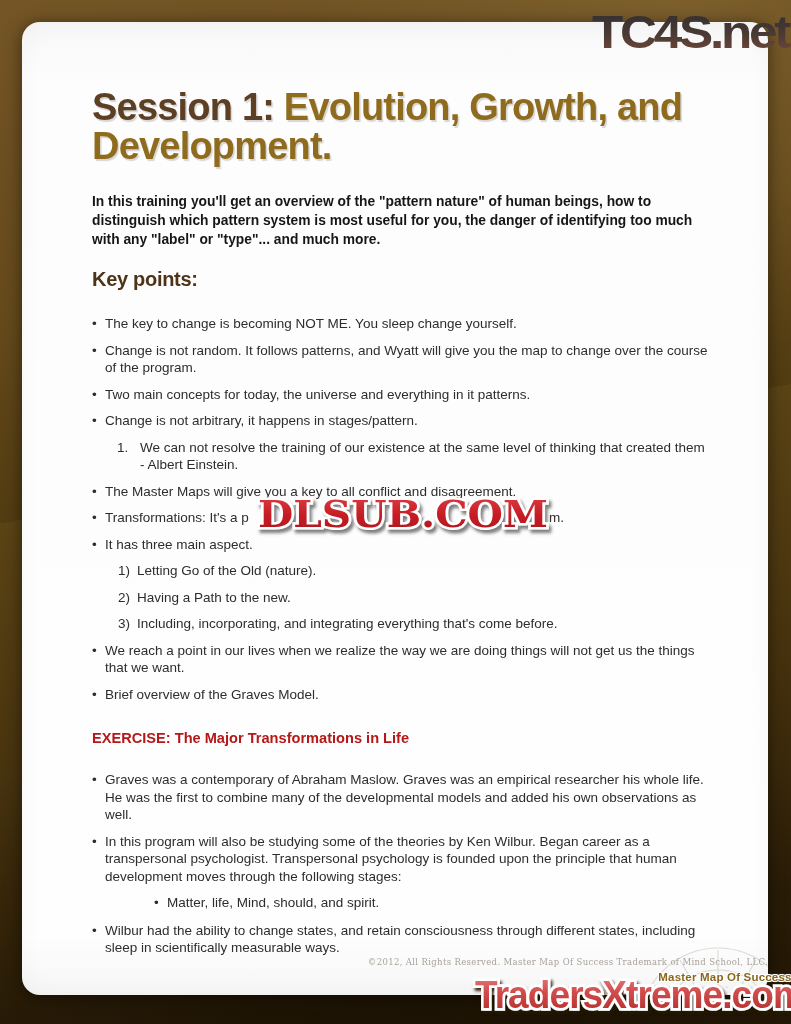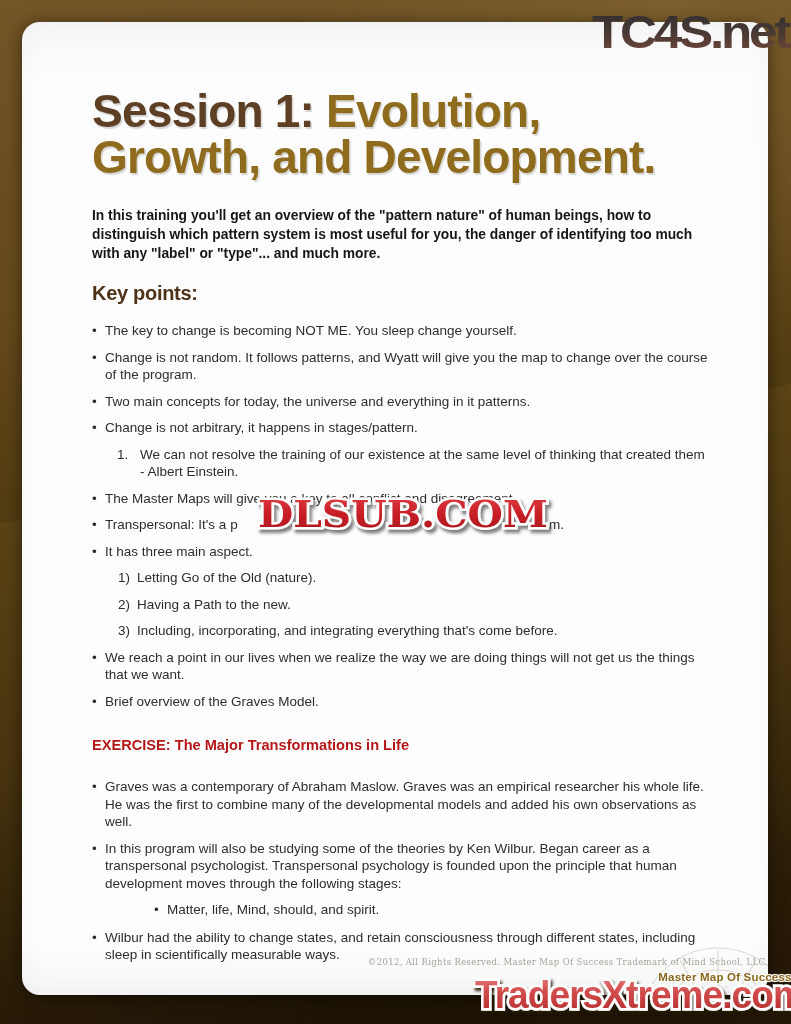--- a/index.html
+++ b/index.html
@@ -18,32 +18,32 @@
     pointer-events:none;
   }
   .page{
     position:absolute; left:22px; top:22px; width:746px; height:973px;
     background:linear-gradient(180deg,#f7f7f7 0%,#fdfdfd 6%,#fefefe 94%,#f6f6f6 100%);
     border-radius:18px; overflow:hidden; z-index:1;
     box-shadow:0 2px 16px rgba(0,0,0,0.5), inset 0 0 24px rgba(0,0,0,0.035);
     padding:66px 60px 0 70px;
   }
   .title{
-    font-size:46px; line-height:46px; font-weight:800; letter-spacing:-0.8px;
+    font-size:38px; line-height:39px; font-weight:800; letter-spacing:-0.8px;
     margin-bottom:26px; max-width:630px;
     text-shadow:1.5px 1.8px 1px rgba(150,150,150,0.38);
   }
   .t-dark{ color:#5d4023; }
   .t-gold{ color:#8f6c1d; }
   .intro{
     font-size:13.8px; line-height:19px; font-weight:bold; color:#161616;
     width:622px; margin-bottom:19px;
   }
   .keypoints{
-    font-size:20px; font-weight:800; color:#4e3318; margin-bottom:17px; letter-spacing:-0.3px;
+    font-size:20px; font-weight:800; color:#4e3318; margin-bottom:24px; letter-spacing:-0.3px;
   }
   .item{
     display:flex; font-size:13.5px; line-height:17.5px; color:#2d2d2d;
     margin-bottom:9px; max-width:618px;
   }
   .item .marker{ flex:0 0 13px; }
   .item .text{ flex:1; position:relative; }
   .indent-num{ margin-left:25px; max-width:592px; }
   .indent-num .marker{ flex:0 0 23px; }
   .indent-paren{ margin-left:26px; }
@@ -101,21 +101,21 @@
       <div class="item indent-num">
         <span class="marker">1.</span>
         <span class="text">We can not resolve the training of our existence at the same level of thinking that created them - Albert Einstein.</span>
       </div>
       <div class="item">
         <span class="marker">•</span>
         <span class="text">The Master Maps will give you a key to all conflict and disagreement.</span>
       </div>
       <div class="item">
         <span class="marker">•</span>
-        <span class="text"><span class="t-before">Transpersonal: It's a p</span><span class="t-after">m.</span></span>
+        <span class="text"><span class="t-before">Transformations: It's a p</span><span class="t-after">m.</span></span>
       </div>
       <div class="item">
         <span class="marker">•</span>
         <span class="text">It has three main aspect.</span>
       </div>
       <div class="item indent-paren">
         <span class="marker">1)</span>
         <span class="text">Letting Go of the Old (nature).</span>
       </div>
       <div class="item indent-paren">

